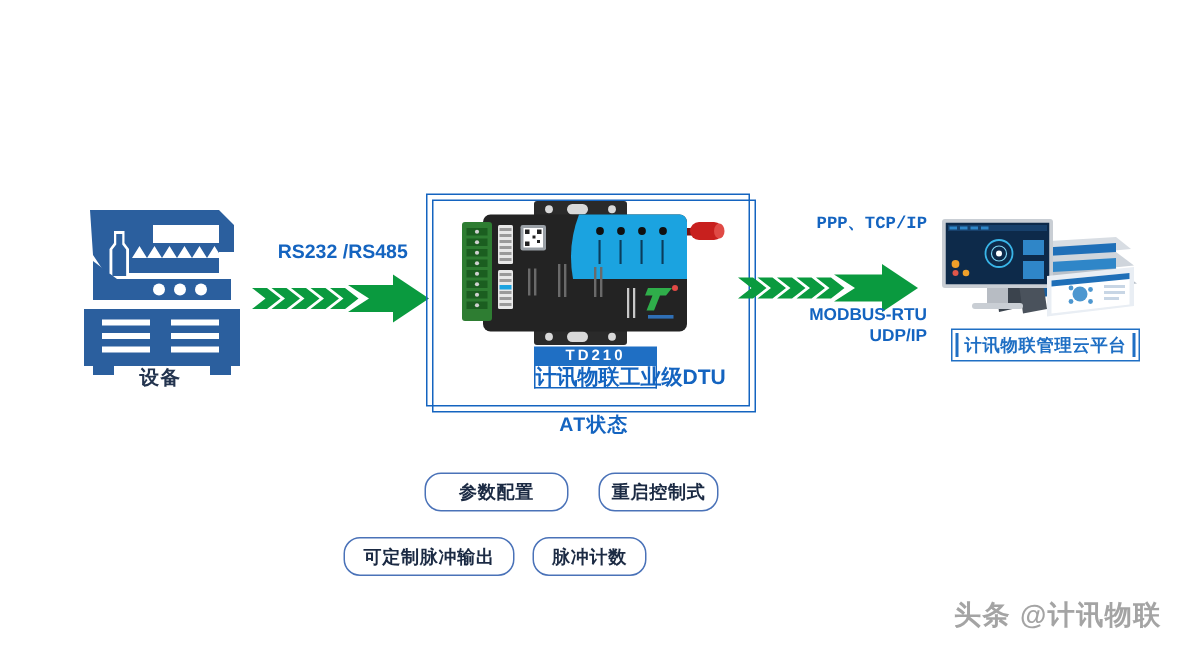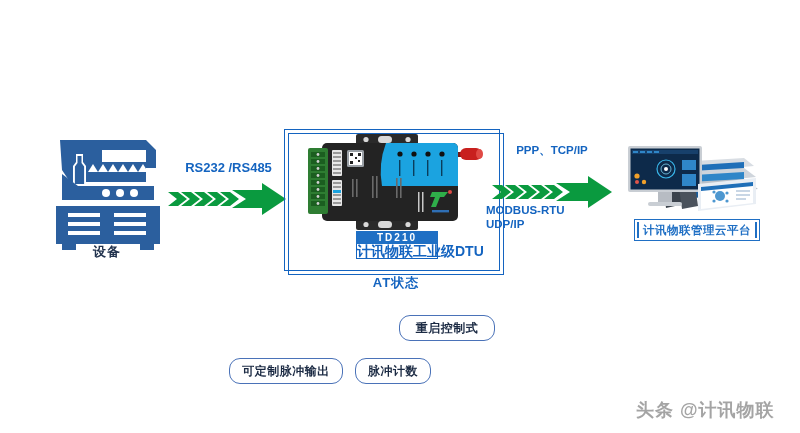--- a/index.html
+++ b/index.html
@@ -45,30 +45,31 @@
     left: 166px; top: 160px; width: 125px;
     text-align: center;
     font-size: 13px;
     font-weight: bold;
     color: #1464c0;
     white-space: nowrap;
   }
   #proto-top {
     position: absolute;
     left: 486px; top: 143px; width: 132px;
-    text-align: center;
+    text-align: right;
     font-size: 11.5px;
     font-weight: bold;
     color: #1464c0;
     line-height: 14px;
+    font-family: Liberation Mono, monospace;
   }
   #proto-bottom {
     position: absolute;
     left: 486px; top: 203px; width: 132px;
-    text-align: left;
+    text-align: right;
     font-size: 11.5px;
     font-weight: bold;
     color: #1464c0;
     line-height: 14px;
   }
 
   
   #frame-outer {
     left: 284px; top: 129px;
     width: 216px; height: 142px;
@@ -164,21 +165,21 @@
     font-size: 12px;
     font-weight: bold;
     display: flex;
     align-items: center;
     justify-content: center;
     letter-spacing: 0.5px;
     box-sizing: border-box;
     height: 26px;
   }
   #pill-0 { left: 283px; top: 315px; width: 96px; }
-  #pill-1 { left: 399px; top: 315px; width: 96px; }
+  #pill-1 { left: 399px; top: 315px; width: 80px; }
   #pill-2 { left: 229px; top: 358px; width: 114px; }
   #pill-3 { left: 355px; top: 358px; width: 76px; }
   #pill-4 { left: 465px; top: 358px; width: 110px; }
 
   
   #watermark {
     position: absolute;
     left: 636px; top: 398px;
     font-size: 18px;
     font-weight: bold;
@@ -438,19 +439,20 @@
           <rect x="114" y="62" width="10" height="2"></rect>
         </g>
       </g>
     </svg>
   </div>
 
   <div class="abs" id="cloud-label">
     <div class="cloud-label-inner">计讯物联管理云平台</div>
   </div>
 
+  <div class="pill" id="pill-0">参数配置</div>
   <div class="pill" id="pill-1">重启控制式</div>
   <div class="pill" id="pill-2">可定制脉冲输出</div>
   <div class="pill" id="pill-3">脉冲计数</div>
 
   <div id="watermark">头条 @计讯物联</div>
 
 </div>
 
 </body></html>

